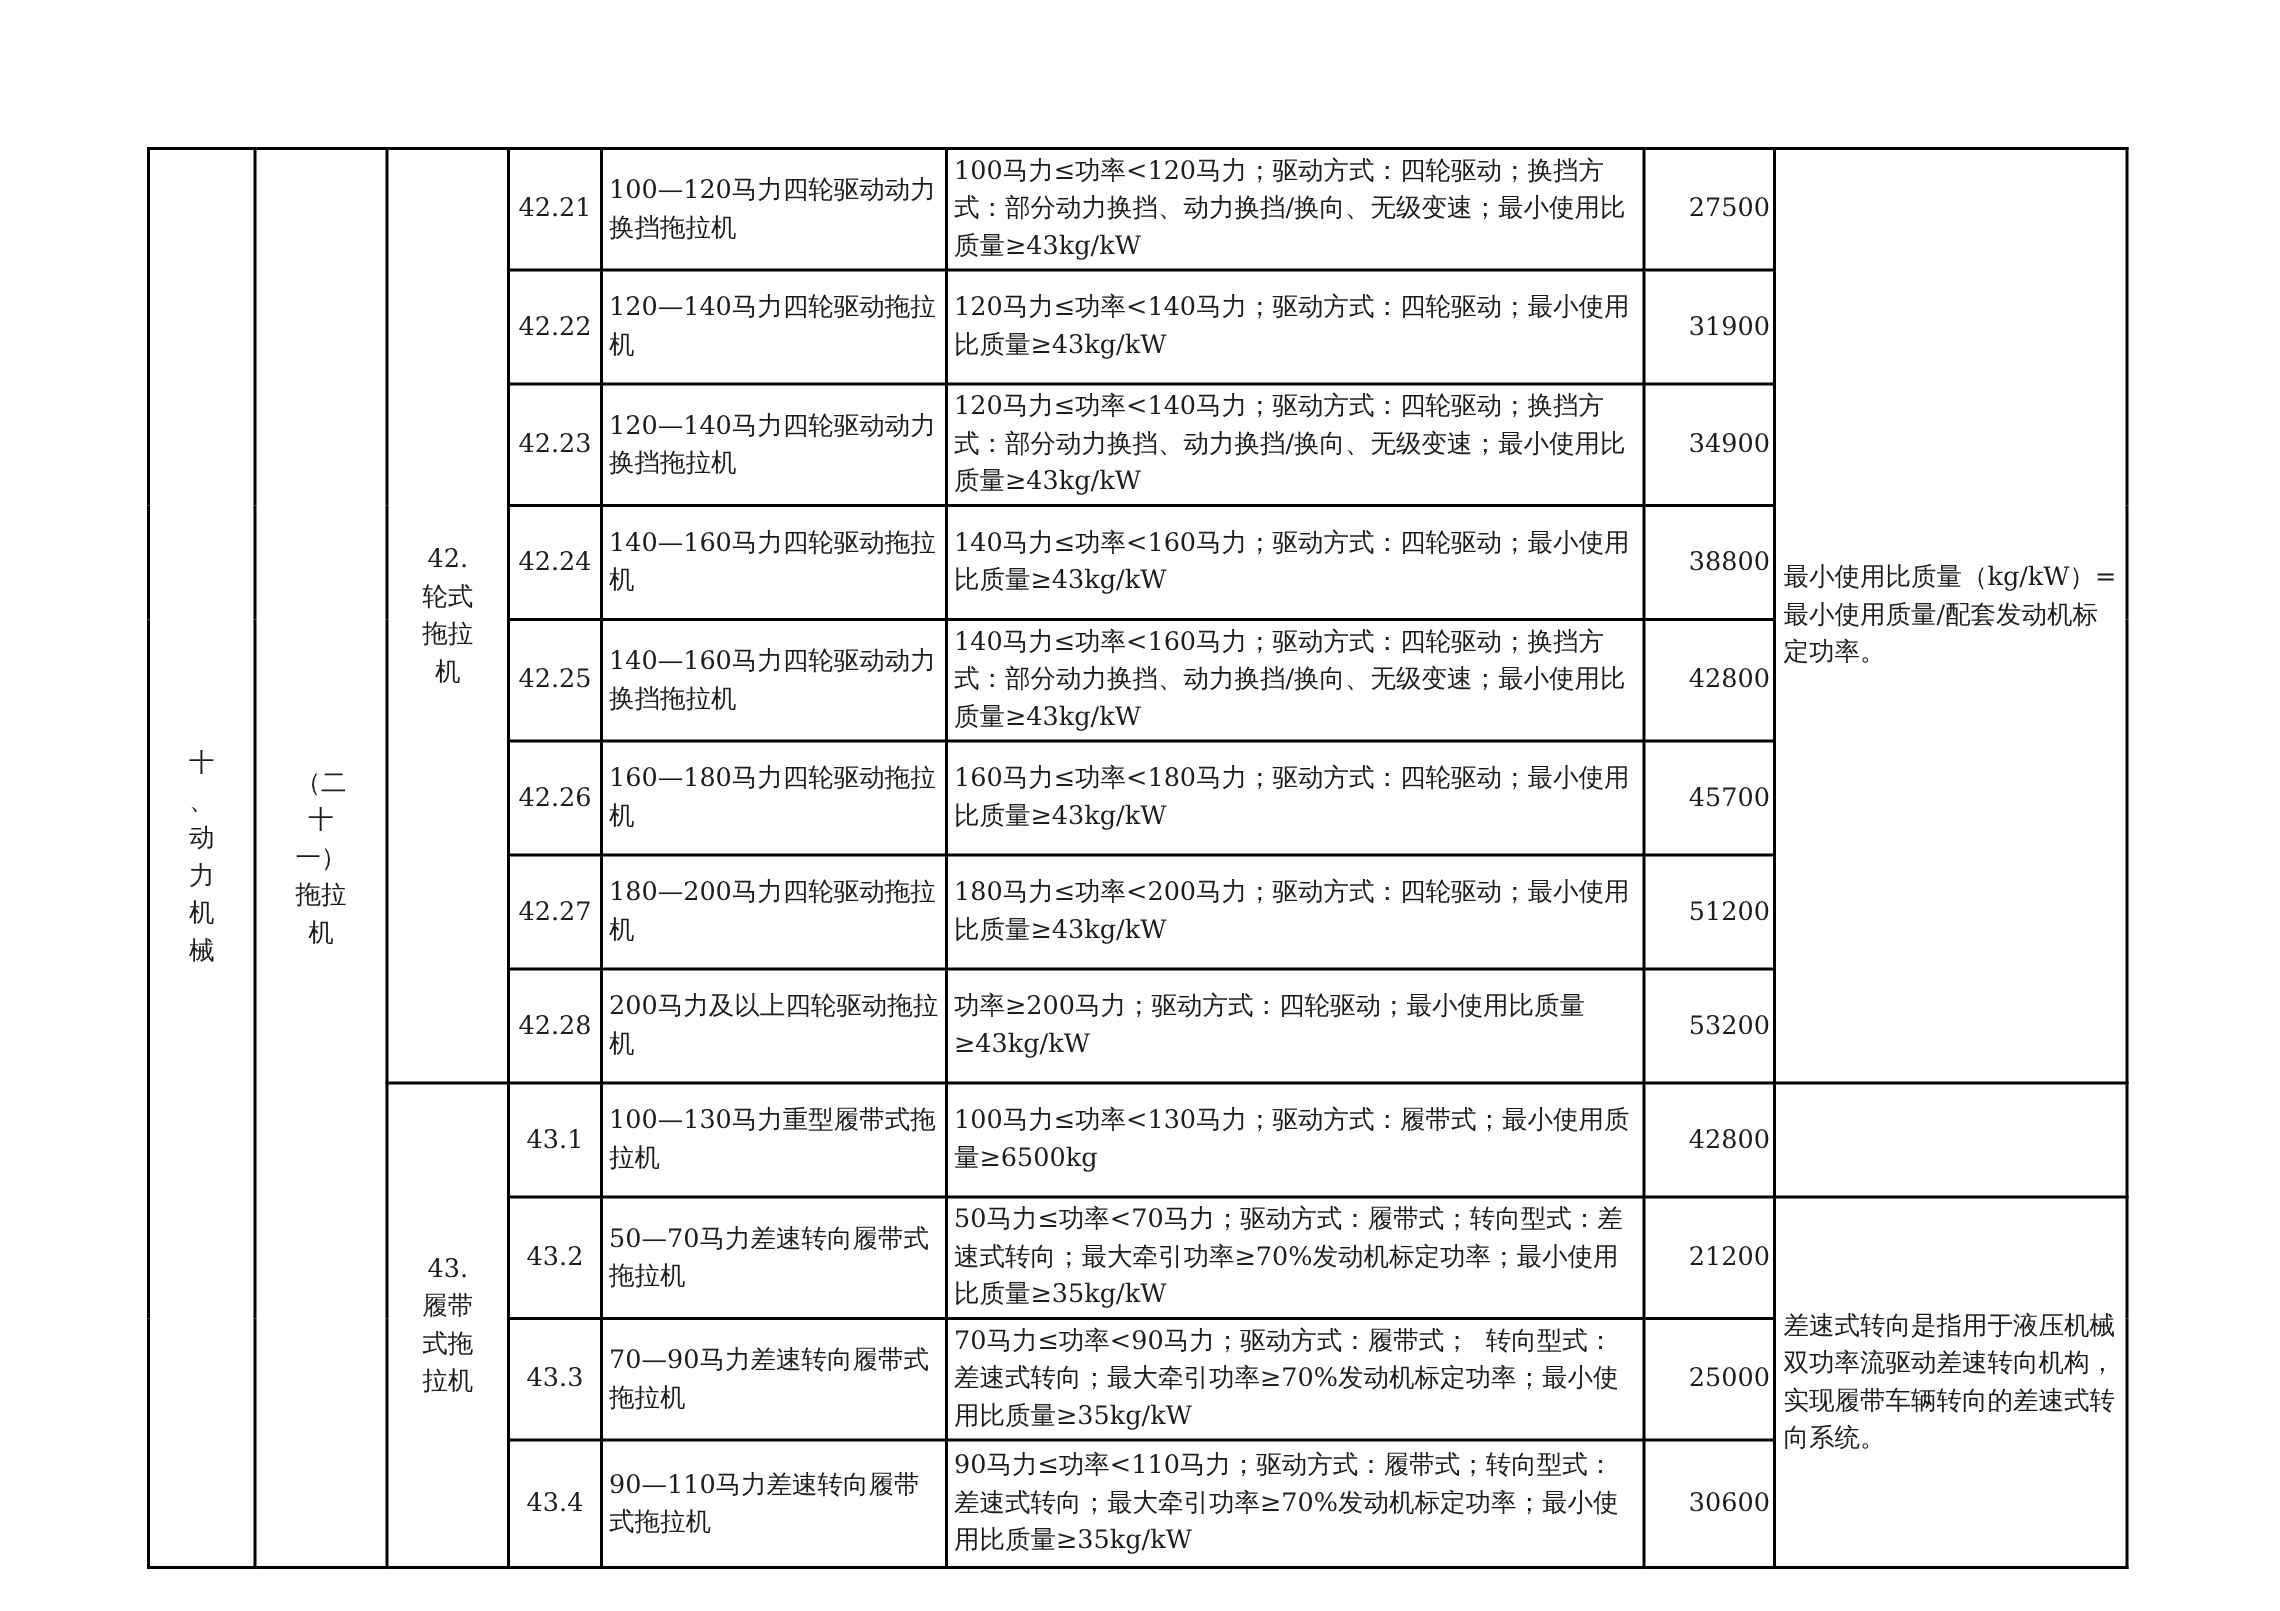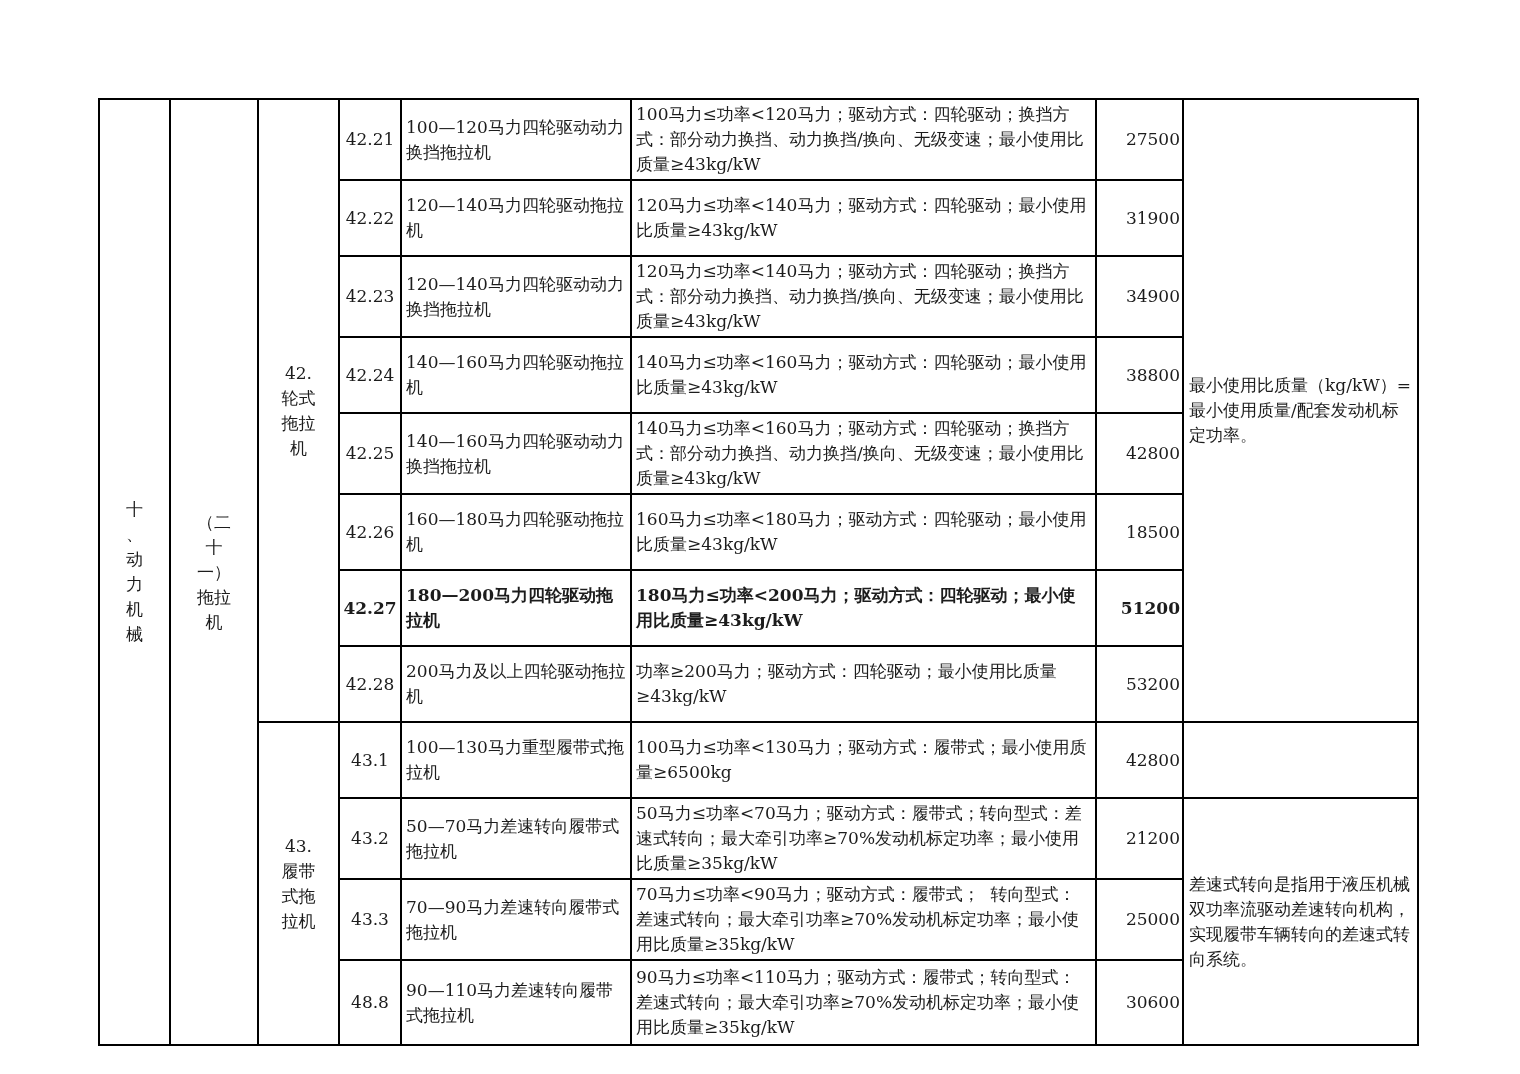--- a/index.html
+++ b/index.html
@@ -61,21 +61,21 @@
     padding: 2px 5px;
     margin-left: 40px;
   }
   
   tr.r0  { height: 79px; }
   tr.r1  { height: 58px; margin-left: 40px; }
   tr.r2  { height: 78px; }
   tr.r3  { height: 59px; }
   tr.r4  { height: 75px; }
   tr.r5  { height: 60px; }
-  tr.r6  { height: 60px; font-weight: bold; }
+  tr.r6  { height: 60px; }
   tr.r7  { height: 58px; }
   tr.r8  { height: 57px; }
   tr.r9  { height: 78px; }
   tr.r10 { height: 69px; }
   tr.r11 { height: 85px; }
 </style>
 </head>
 <body>
 
 <div class="page">
@@ -122,21 +122,21 @@
       <tr class="r4">
         <td class="c-code">42.25</td>
         <td class="c-name">140—160马力四轮驱动动力换挡拖拉机</td>
         <td class="c-spec">140马力≤功率&lt;160马力；驱动方式：四轮驱动；换挡方式：部分动力换挡、动力换挡/换向、无级变速；最小使用比质量≥43kg/kW</td>
         <td class="c-amt">42800</td>
       </tr>
       <tr class="r5">
         <td class="c-code">42.26</td>
         <td class="c-name">160—180马力四轮驱动拖拉机</td>
         <td class="c-spec">160马力≤功率&lt;180马力；驱动方式：四轮驱动；最小使用比质量≥43kg/kW</td>
-        <td class="c-amt">18500</td>
+        <td class="c-amt">45700</td>
       </tr>
       <tr class="r6">
         <td class="c-code">42.27</td>
         <td class="c-name">180—200马力四轮驱动拖拉机</td>
         <td class="c-spec">180马力≤功率&lt;200马力；驱动方式：四轮驱动；最小使用比质量≥43kg/kW</td>
         <td class="c-amt">51200</td>
       </tr>
       <tr class="r7">
         <td class="c-code">42.28</td>
         <td class="c-name">200马力及以上四轮驱动拖拉机</td>
@@ -158,20 +158,20 @@
         <td class="c-amt">21200</td>
         <td class="c-note" rowspan="3">差速式转向是指用于液压机械双功率流驱动差速转向机构，实现履带车辆转向的差速式转向系统。</td>
       </tr>
       <tr class="r10">
         <td class="c-code">43.3</td>
         <td class="c-name">70—90马力差速转向履带式拖拉机</td>
         <td class="c-spec">70马力≤功率&lt;90马力；驱动方式：履带式；  转向型式：差速式转向；最大牵引功率≥70%发动机标定功率；最小使用比质量≥35kg/kW</td>
         <td class="c-amt">25000</td>
       </tr>
       <tr class="r11">
-        <td class="c-code">48.8</td>
+        <td class="c-code">43.4</td>
         <td class="c-name">90—110马力差速转向履带式拖拉机</td>
         <td class="c-spec">90马力≤功率&lt;110马力；驱动方式：履带式；转向型式：差速式转向；最大牵引功率≥70%发动机标定功率；最小使用比质量≥35kg/kW</td>
         <td class="c-amt">30600</td>
       </tr>
     </tbody>
   </table>
 </div>
 
 </body></html>

